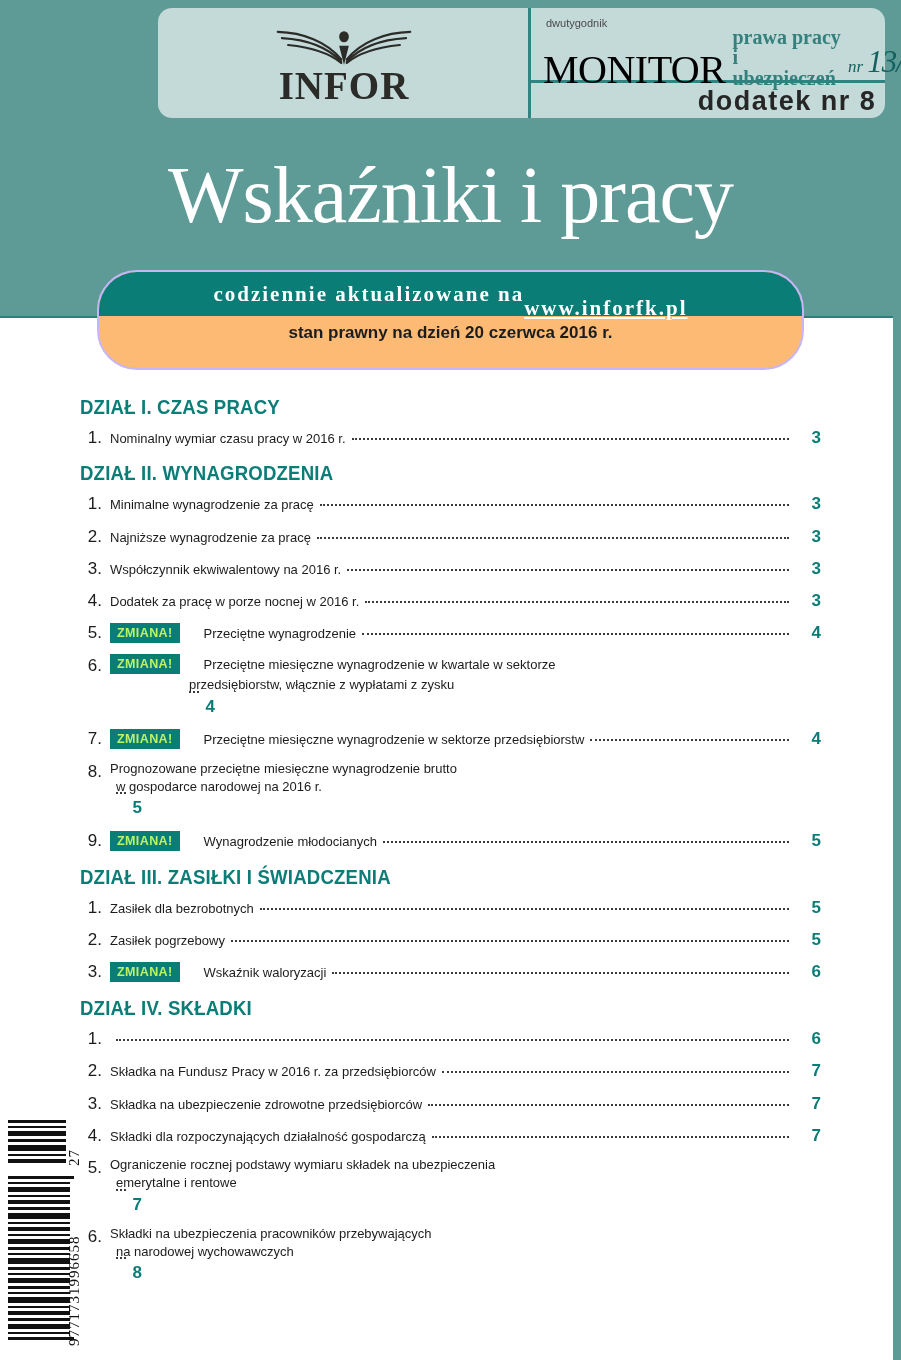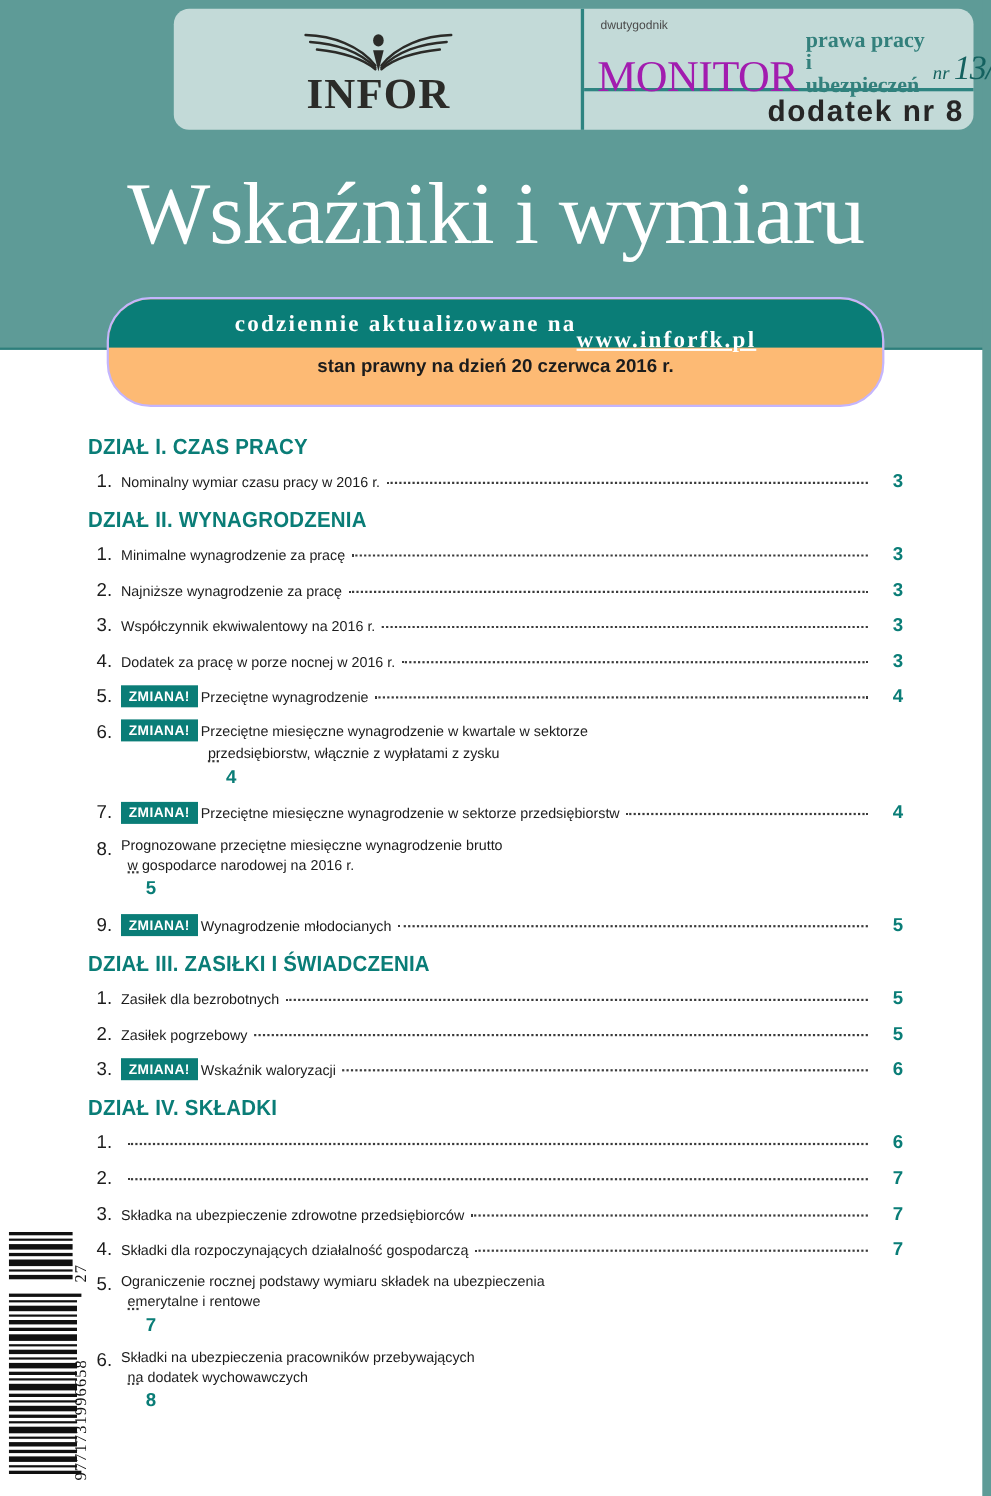--- a/index.html
+++ b/index.html
@@ -95,21 +95,21 @@
     font-size: 11px;
     color: #4a4a4a;
     line-height: 1;
     margin: 4px 0 0 3px;
   }
   .monitor-row { display: flex; align-items: flex-end; margin-top: -2px; }
   .monitor-word {
     font-family: "Liberation Serif", serif;
     font-size: 40px;
     font-weight: normal;
-    color: #a21caf;
+    color: #000000;
     line-height: 0.92;
     letter-spacing: -0.5px;
   }
   .monitor-sub {
     font-family: "Liberation Serif", serif;
     font-weight: bold;
     font-size: 20px;
     color: #33807c;
     line-height: 1.02;
     margin-left: 7px;
@@ -235,27 +235,27 @@
     min-width: 0;
   }
   .line {
     display: flex;
     align-items: baseline;
     width: 100%;
   }
   .badge {
     display: inline-block;
     background: #0a7d77;
-    color: #ffffff;
+    color: #bef264;
     font-family: "Liberation Sans", sans-serif;
     font-weight: bold;
     font-size: 12.5px;
     letter-spacing: 0.4px;
     padding: 3px 7px 3px 7px;
-    margin-right: 3px;
+    margin-right: 24px;
     position: relative;
     top: -1px;
     white-space: nowrap;
   }
   .txt {
     font-size: 13px;
     color: #1c1c1c;
     line-height: 1.25;
     white-space: nowrap;
   }
@@ -343,21 +343,21 @@
 
   <div class="issue">
     <span class="nr">nr</span>
     <span class="num">13/14</span>
 
   </div>
 
   <div class="dodatek">dodatek nr 8</div>
 </div>
 
-<div class="big-title">Wskaźniki i wymiaru</div>
+<div class="big-title">Wskaźniki i pracy</div>
 
 <div class="subcard">
   <div class="subcard-top">
     <span>codziennie aktualizowane na </span>
       <span class="url">www.inforfk.pl</span>
   </div>
   <div class="subcard-bottom">stan prawny na dzień 20 czerwca 2016 r.</div>
 </div>
 
 <div class="toc" id="toc">
@@ -512,20 +512,21 @@
         <div class="line">
           <span class="leader"></span>
           <span class="pg">6</span>
         </div>
       </div>
     </div>
     <div class="row">
       <div class="idx">2.</div>
       <div class="body">
         <div class="line">
+          <span class="txt">Składka na Fundusz Pracy w 2016 r. za przedsiębiorców</span>
           <span class="leader"></span>
           <span class="pg">7</span>
         </div>
       </div>
     </div>
     <div class="row">
       <div class="idx">3.</div>
       <div class="body">
         <div class="line">
           <span class="txt">Składka na ubezpieczenie zdrowotne przedsiębiorców</span>
@@ -557,21 +558,21 @@
         </div>
       </div>
     </div>
     <div class="row">
       <div class="idx">6.</div>
       <div class="body">
         <div class="line noleader">
           <span class="txt">Składki na ubezpieczenia pracowników przebywających</span>
         </div>
         <div class="line contline">
-          <span class="txt">na dodatek wychowawczych</span>
+          <span class="txt">na narodowej wychowawczych</span>
           <span class="leader"></span>
           <span class="pg">8</span>
         </div>
       </div>
     </div>
   </div>
 
 <div class="barcode">
   <svg width="84" height="230" viewBox="0 0 84 230">
     <g fill="#111111">

